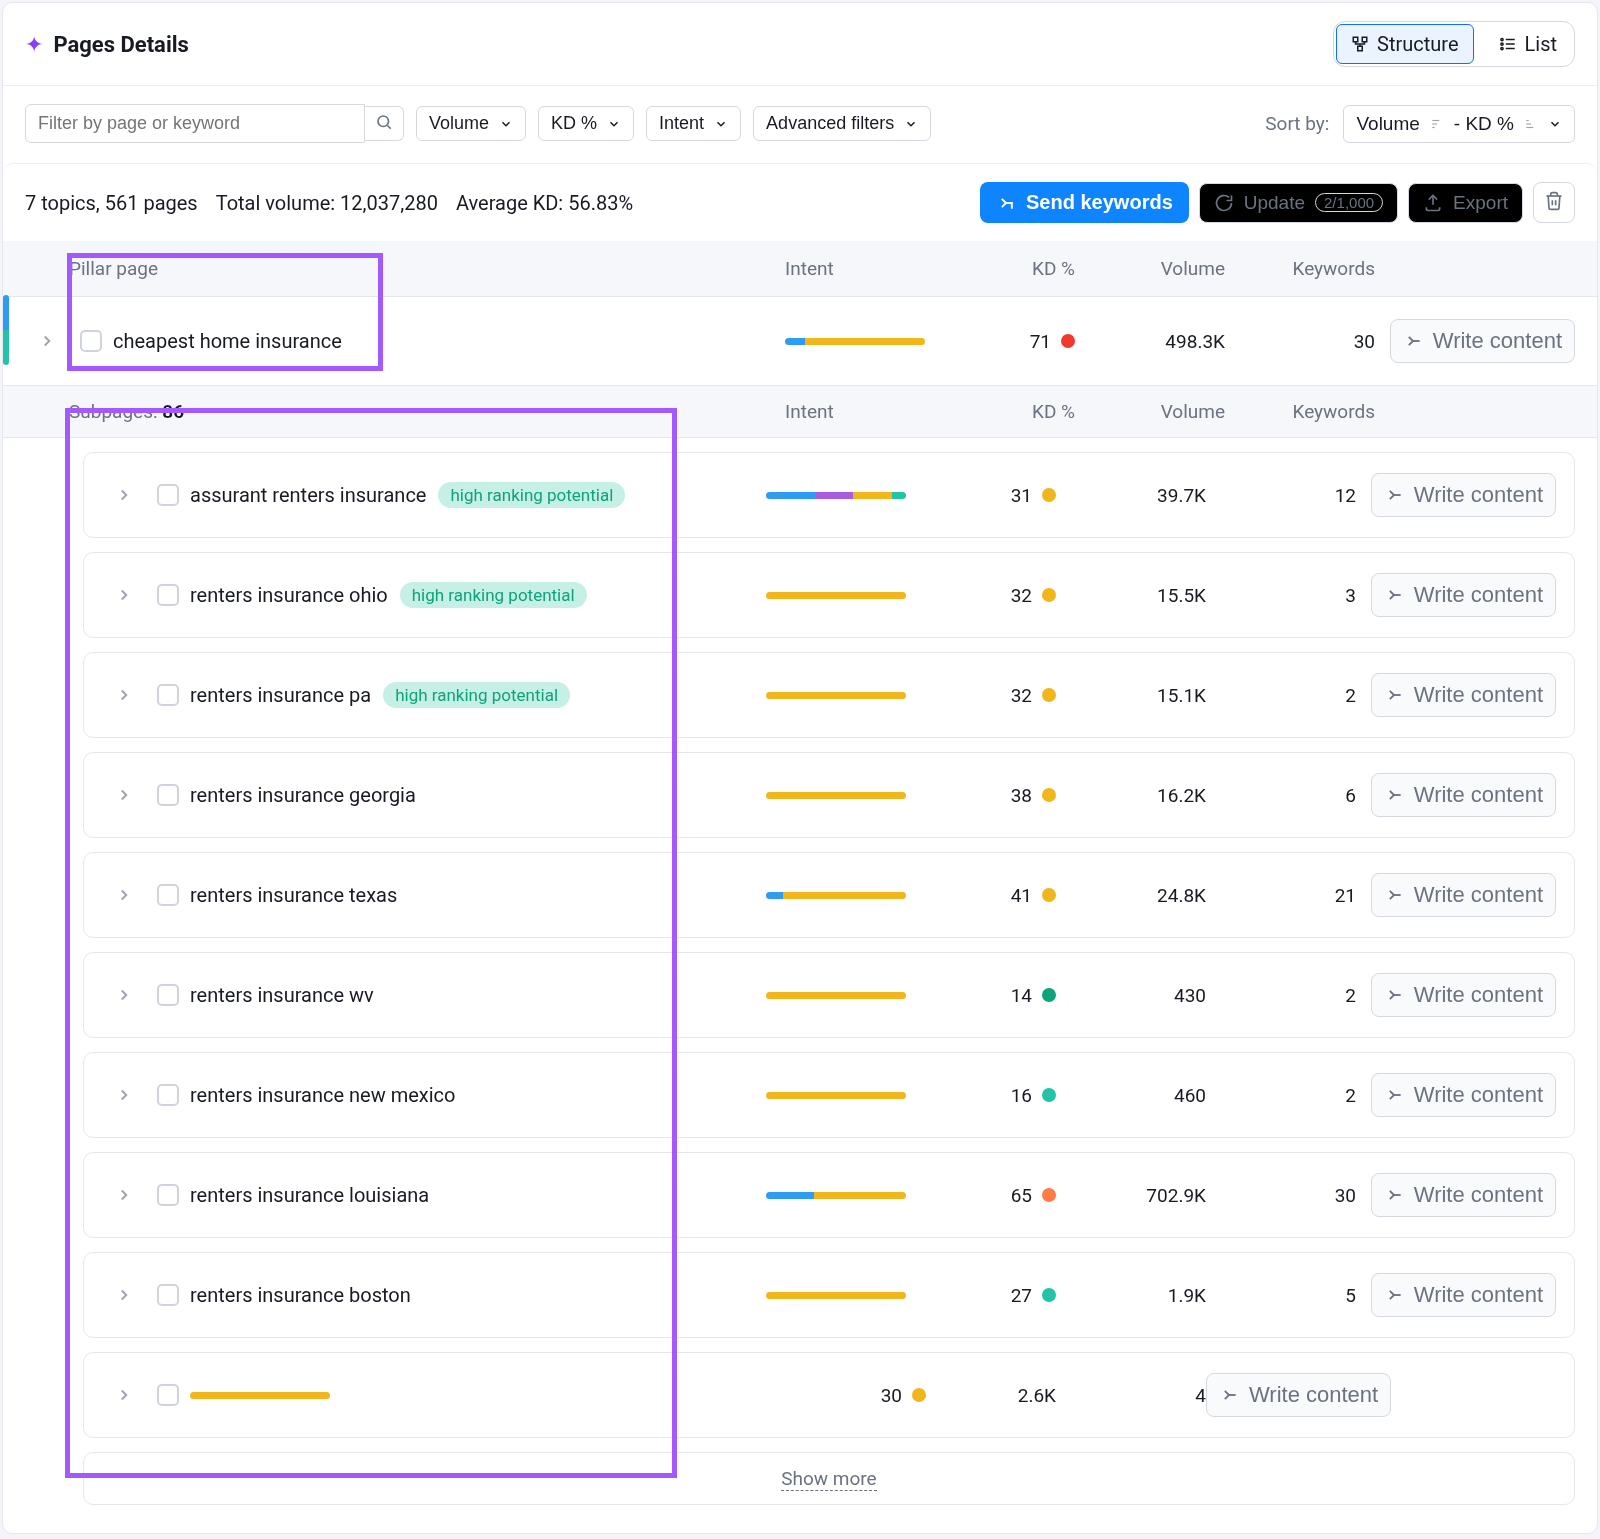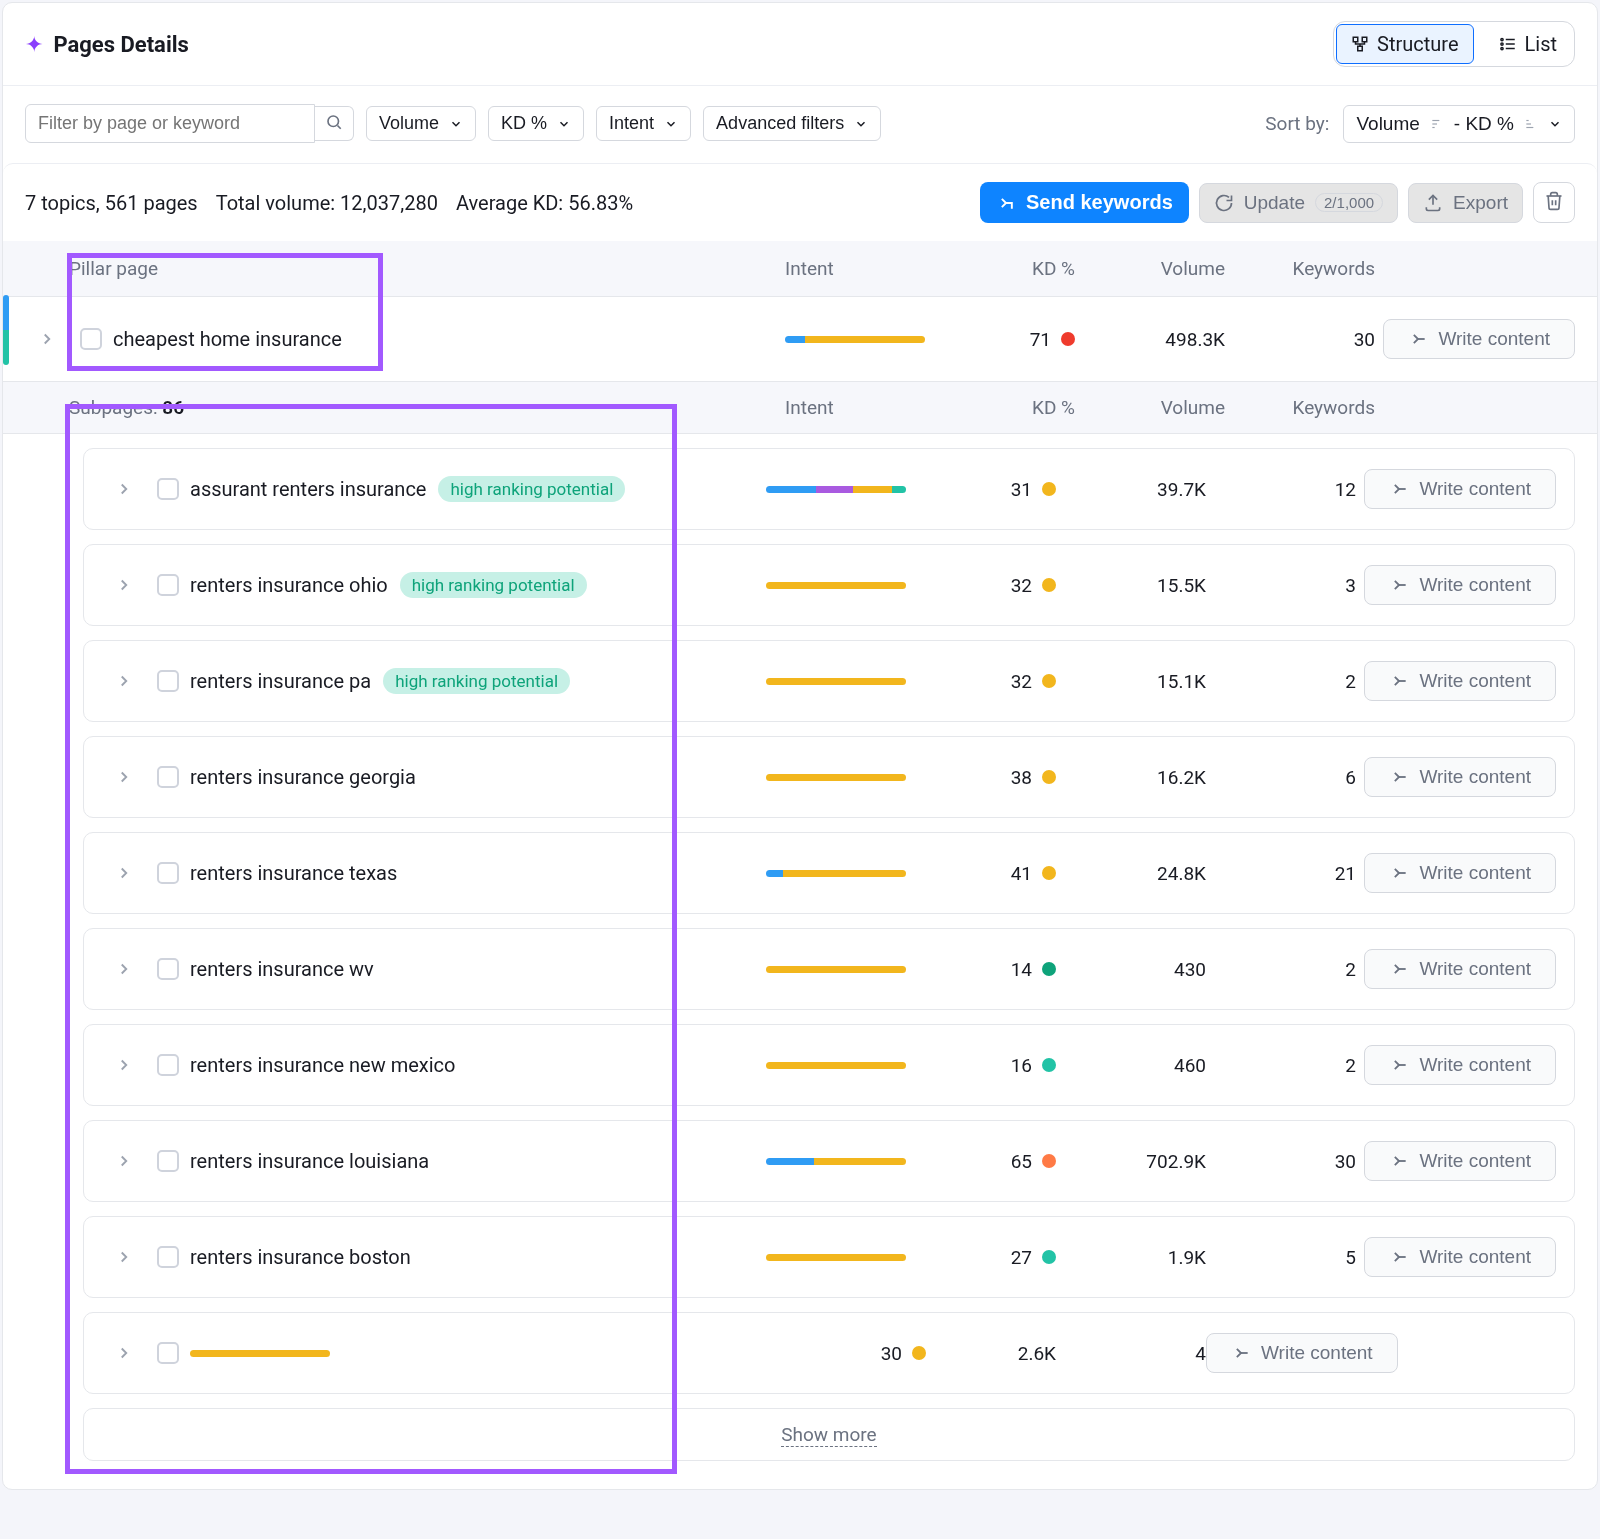--- a/index.html
+++ b/index.html
@@ -36,21 +36,21 @@
 
   
   .filters {
     display: flex; align-items: center; justify-content: space-between;
     padding: 18px 22px 20px 22px;
   }
   .filters-left { display: flex; align-items: center; gap: 12px; flex-wrap: wrap; }
   .search-wrap { display:flex; align-items:center; gap:0; }
   .search-input {
     border: 1px solid #d5d8de; border-radius: 6px 0 0 6px; padding: 8px 12px;
-    font-size: 18px; color: #6b7280; width: 290px; background:#fff;
+    font-size: 18px; color: #6b7280; width: 340px; background:#fff;
   }
   .search-btn {
     border: 1px solid #d5d8de; border-left:none; border-radius: 0 6px 6px 0;
     background: #fff; padding: 6px 10px; cursor: pointer;
   }
   .sf-icon { width: 18px; height: 18px; color: #6b7280; }
   .pill-btn {
     display:inline-flex; align-items:center; gap:10px;
     border:1px solid #d5d8de; border-radius:6px; background:#fff;
     padding: 6px 12px; font-size: 18px; color:#191b23; cursor:pointer;
@@ -72,21 +72,21 @@
   .summary-left { display:flex; align-items:center; gap: 18px; color:#191b23; font-size:20px; }
   .summary-left .bold { font-weight: 400; }
   .summary-right { display:flex; align-items:center; gap: 10px; }
   .btn-primary {
     display:inline-flex; align-items:center; gap:10px;
     background:#0e84ff; color:#fff; border:none; border-radius:8px;
     padding: 9px 16px; font-size: 20px; font-weight: 600; cursor:pointer;
   }
   .btn-outline {
     display:inline-flex; align-items:center; gap:10px;
-    background:#e5e5e5; color:#6b7280; border:1px solid #d5d8de; border-radius:8px;
+    background:#000000; color:#6b7280; border:1px solid #d5d8de; border-radius:8px;
     padding: 8px 14px; font-size: 19px; cursor:pointer;
   }
   .pill-count {
     border:1px solid #d5d8de; border-radius: 999px; padding: 0 8px;
     font-size: 15px; color:#6b7280; display:inline-flex; align-items:center;
   }
   .icon-btn {
     border:1px solid #d5d8de; border-radius:8px; background:#fff;
     padding: 8px 10px; cursor:pointer; color:#6b7280;
   }
@@ -119,21 +119,21 @@
     width:22px; height:22px; border:2px solid #cfd3dc; border-radius:5px;
     background:#fff; display:inline-block; cursor:pointer; justify-self:center;
   }
   .row-title { font-size: 20px; color:#191b23; display:flex; align-items:center; gap:12px;text-align:right; }
   .kd-col { display:flex; align-items:center; gap:10px; justify-content:flex-end; }
   .dot { width:14px; height:14px; border-radius:50%; display:inline-block; }
   .vol-col, .kw-col { text-align:right; }
   .btn-write {
     display:flex; align-items:center; gap:10px; justify-content:center;
     border:1px solid #d5d8de; border-radius:8px; background:#f9fafb;
-    color:#6b7280; padding:8px 24px; font-size:19px; cursor:pointer;
+    color:#6b7280; padding:8px 12px; font-size:22px; cursor:pointer;
     white-space:nowrap; margin-left:auto;
   }
   .intent-bar { width: 140px; height: 7px; border-radius: 5px; overflow:hidden; display:flex; }
   .seg { height:100%; }
   .seg.blue   { background:#2f9cf4; }
   .seg.orange { background:#f2b61d; }
   .seg.purple { background:#a95ae0; }
   .seg.green  { background:#22c3a6; }
 
   

